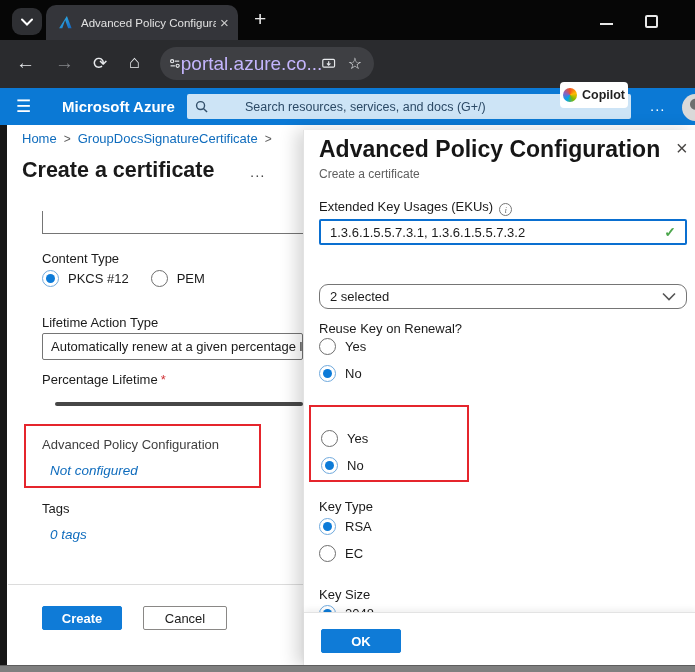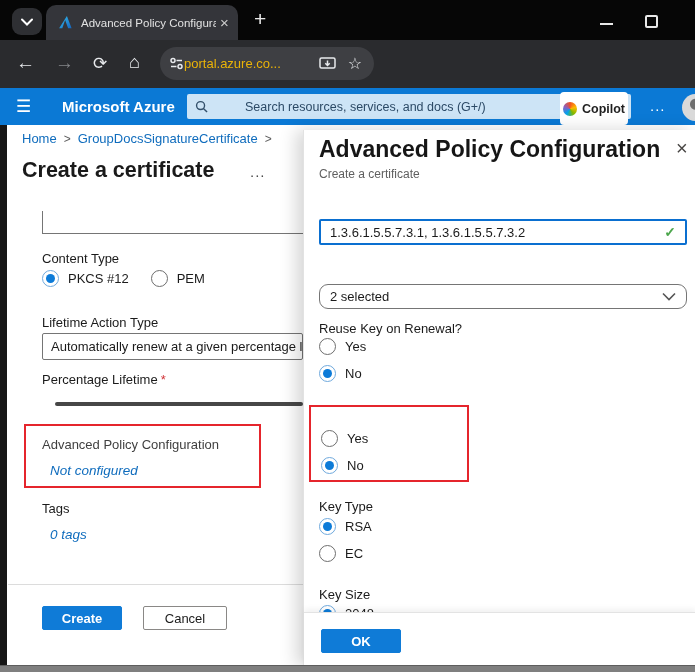--- a/index.html
+++ b/index.html
@@ -13,29 +13,29 @@
   .tab { left:46px; top:5px; width:192px; height:35px; background:#34353a; border-radius:10px 10px 0 0; display:flex; align-items:center; padding:0 9px 0 12px; }
   .tab-title { color:#e2e2e2; font-size:11.5px; width:135px; white-space:nowrap; overflow:hidden; margin-left:8px; }
   .tab-close { color:#cdcdcd; font-size:15px; margin-left:4px; }
   .newtab { left:254px; top:7px; color:#e8e8e8; font-size:21px; font-weight:300; }
   .win-min { left:600px; top:23px; width:13px; height:2px; background:#e8e8e8; }
   .win-max { left:645px; top:15px; width:13px; height:13px; border:2px solid #e8e8e8; border-radius:2px; }
 
   .toolbar { left:0; top:40px; width:695px; height:48px; background:#2a2b2e; }
   .nav-ic { color:#e8eaed; font-size:19px; top:52px; }
   .omnibox { left:160px; top:47px; width:214px; height:33px; background:#3e3f43; border-radius:17px; display:flex; align-items:center; padding:0 12px 0 9px; }
-  .omni-url { color:#eab308; font-size:13px; flex:1; margin-left:0; white-space:nowrap; }
+  .omni-url { color:#c4b5fd; font-size:19px; flex:1; margin-left:0; white-space:nowrap; }
 
   
   .azhead { left:0; top:88px; width:695px; height:37px; background:#0b79d5; }
   .brand { left:62px; top:98px; color:#fff; font-size:15px; font-weight:700; }
   .burger { left:16px; top:96px; color:#fff; font-size:17px; }
   .azsearch { left:187px; top:94px; width:444px; height:25px; background:#cde4f6; border-radius:2px; display:flex; align-items:center; padding-left:8px;gap:30px; }
   .azsearch span { color:#2c4a66; font-size:12.5px; margin-left:7px; }
-  .copilot { left:560px; top:92px; width:68px; height:33px; background:#fff; border-radius:4px; display:flex; align-items:center; justify-content:center; gap:5px; }
+  .copilot { left:560px; top:82px; width:68px; height:26px; background:#fff; border-radius:4px; display:flex; align-items:center; justify-content:center; gap:5px; }
   .copilot b { font-size:12.5px; color:#1f1f1f; font-weight:600; }
   .cp-ic { width:14px; height:14px; border-radius:50%; background:conic-gradient(#f25022,#ffb900,#7fba00,#00a4ef,#8661c5,#f25022); }
   .more-dots { left:650px; top:97px; color:#fff; font-size:15px; letter-spacing:1px; }
   .avatar { left:682px; top:94px; width:27px; height:27px; border-radius:50%; background:radial-gradient(circle at 50% 38%, #6f6f6f 0 5px, #d9d9d9 6px); }
 
   
   .edge-left { left:0; top:125px; width:7px; height:541px; background:#161616; }
   .edge-bottom { left:0; top:665px; width:695px; height:7px; background:#7f7f7f; border-top:1px solid #5d5d5d; }
 
   .crumb { left:22px; top:131px; font-size:13px; }
@@ -179,20 +179,23 @@
 
   <div class="abs divider-l"></div>
   <div class="abs btn-secondary" style="left:143px;top:606px;width:84px;height:24px;">Cancel</div>
   <div class="abs btn-primary" style="left:42px;top:606px;width:80px;height:24px;">Create</div>
 
   <div class="abs panel">
     <div class="abs pn-title">Advanced Policy Configuration</div>
     <div class="abs pn-sub">Create a certificate</div>
     <span class="abs pn-close">×</span>
 
+    <div class="abs lbl" style="left:15px;top:69px;">
+      <span>Extended Key Usages (EKUs)</span><span class="info-ic">i</span>
+    </div>
     <div class="abs eku-input">
       <span>1.3.6.1.5.5.7.3.1, 1.3.6.1.5.5.7.3.2</span>
       <span class="eku-check">✓</span>
     </div>
 
     <div class="abs select">
       <span>2 selected</span>
       <svg width="14" height="9" viewBox="0 0 14 9">
           <polyline points="1,1.5 7,7.5 13,1.5" fill="none" stroke="#555" stroke-width="1.6"></polyline>
         </svg>

